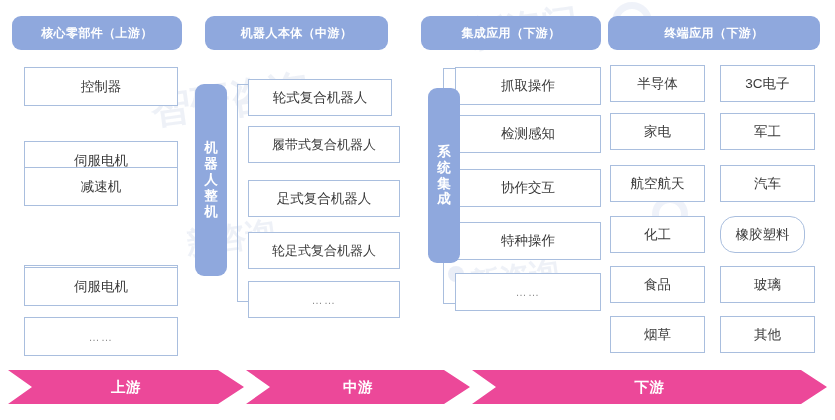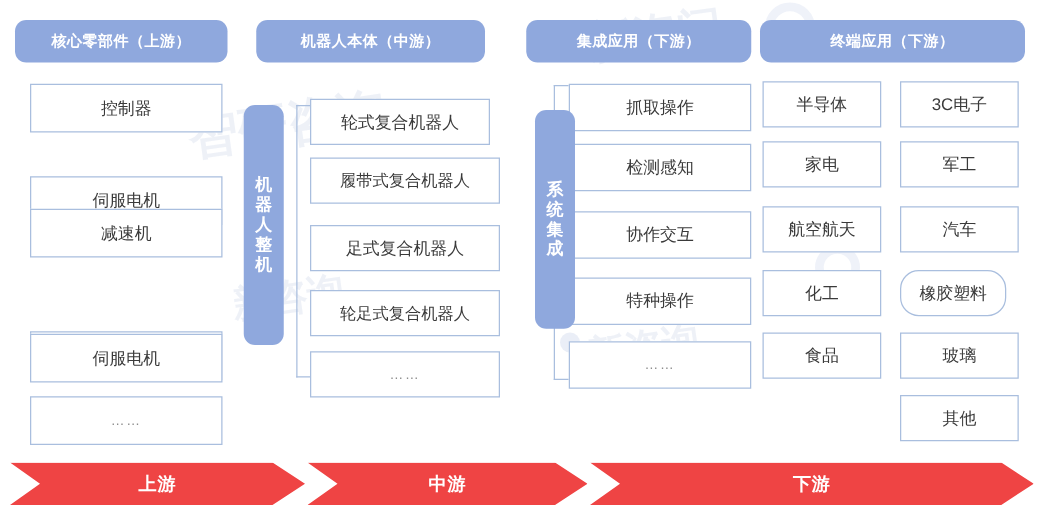--- a/index.html
+++ b/index.html
@@ -104,21 +104,21 @@
     position: absolute;
     border: 1px solid #a9bede;
     border-right: none;
     background: transparent;
     z-index: 2;
   }
 
   
   .chev {
     position: absolute;
-    background: #ef4444;
+    background: #ec4899;
     color: #ffffff;
     font-size: 14.5px;
     font-weight: 700;
     display: flex;
     align-items: center;
     justify-content: center;
     z-index: 5;
     letter-spacing: .6px;
   }
   .chev.first {
@@ -179,20 +179,21 @@
   <div class="box" style="left:455px; top:115px; width:146px; height:38px;">检测感知</div>
   <div class="box" style="left:455px; top:169px; width:146px; height:38px;">协作交互</div>
   <div class="box" style="left:455px; top:222px; width:146px; height:38px;">特种操作</div>
   <div class="box ellipsis" style="left:455px; top:273px; width:146px; height:38px;">……</div>
 
   <div class="box" style="left:610px; top:65px; width:95px; height:37px;">半导体</div>
   <div class="box" style="left:610px; top:113px; width:95px; height:37px;">家电</div>
   <div class="box" style="left:610px; top:165px; width:95px; height:37px;">航空航天</div>
   <div class="box" style="left:610px; top:216px; width:95px; height:37px;">化工</div>
   <div class="box" style="left:610px; top:266px; width:95px; height:37px;">食品</div>
+  <div class="box" style="left:610px; top:316px; width:95px; height:37px;">烟草</div>
 
   <div class="box" style="left:720px; top:65px; width:95px; height:37px;">3C电子</div>
   <div class="box" style="left:720px; top:113px; width:95px; height:37px;">军工</div>
   <div class="box" style="left:720px; top:165px; width:95px; height:37px;">汽车</div>
   <div class="box" style="left:720px; top:216px; width:85px; height:37px;border-radius:15px;">橡胶塑料</div>
   <div class="box" style="left:720px; top:316px; width:95px; height:37px;">其他</div>
   <div class="box" style="left:720px; top:266px; width:95px; height:37px;">玻璃</div>
 
   <div class="chev first" style="left:8px; top:370px; width:236px; height:34px;">上游</div>
   <div class="chev mid" style="left:246px; top:370px; width:224px; height:34px;">中游</div>

